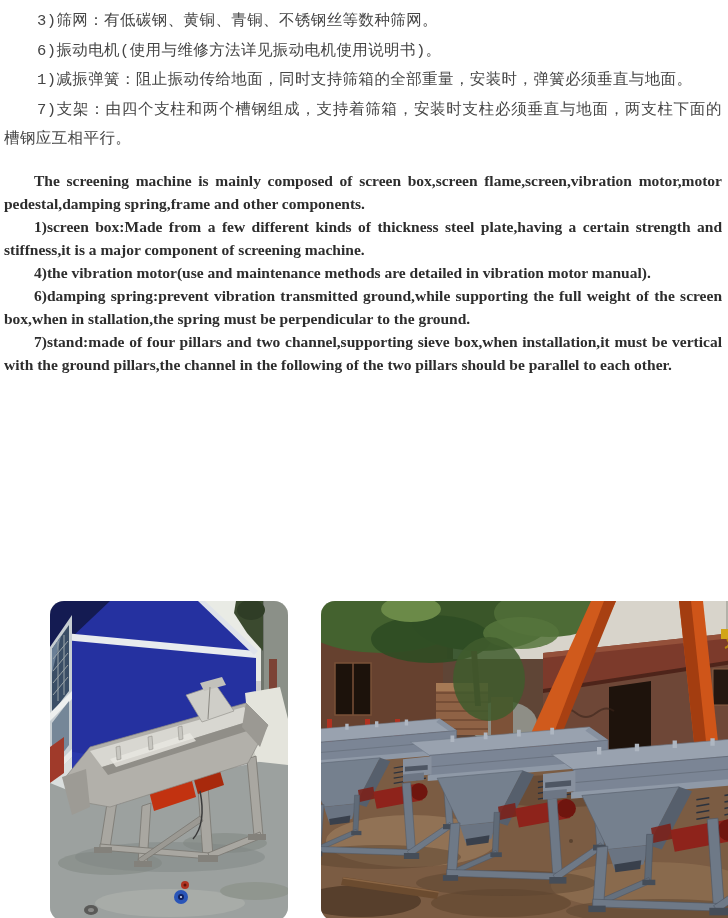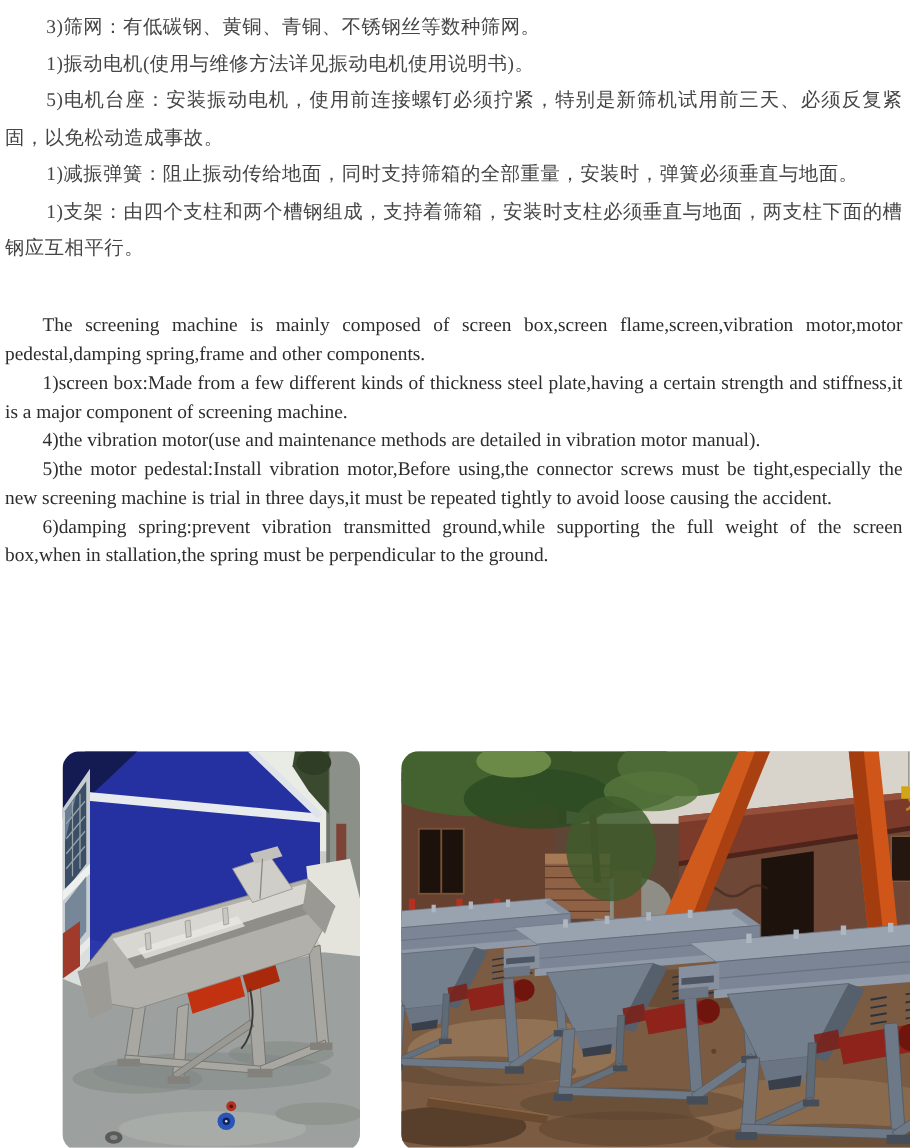--- a/index.html
+++ b/index.html
@@ -1,47 +1,46 @@
 <!DOCTYPE html>
 <html><head>
 <meta charset="utf-8">
 <style>
   html,body{margin:0;padding:0;background:#ffffff;}
   body{width:728px;height:918px;position:relative;overflow:hidden;}
   .page{position:absolute;inset:0;}
   .cn-sec{padding:7px 6px 0 4px;}
-  .cn-sec p{margin:0;font-family:Liberation Serif, serif;font-size:15.5px;line-height:29.5px;
+  .cn-sec p{margin:0;font-family:Liberation Mono, monospace;font-size:15.5px;line-height:29.5px;
             color:#454545;text-align:justify;text-indent:33px;letter-spacing:.4px;}
-  .en-sec{margin-top:35px;padding:0 6px 0 4px;}
+  .en-sec{margin-top:14px;padding:0 6px 0 4px;font-weight:bold;}
   .en-sec p{margin:0;font-family:"Liberation Serif",serif;font-size:15.5px;line-height:23px;
             color:#2d2d2d;text-align:justify;text-indent:30px;}
   .photo{position:absolute;top:585px;border-radius:14px;overflow:hidden;background:#cccccc;}
   #photo-left{left:10px;width:238px;height:320px;}
   #photo-right{left:281px;width:431px;height:320px;}
   .photo svg{display:block;width:100%;height:100%;}
 </style>
 </head>
 <body>
 
 <div class="page">
 
   <section class="cn-sec">
     <p>3)筛网：有低碳钢、黄铜、青铜、不锈钢丝等数种筛网。</p>
-    <p>1)振动电机(使用与维修方法详见振动电机使用说明书)。</p>
-    <p>5)电机台座：安装振动电机，使用前连接螺钉必须拧紧，特别是新筛机试用前三天、必须反复紧固，以免松动造成事故。</p>
+    <p>6)振动电机(使用与维修方法详见振动电机使用说明书)。</p>
     <p>1)减振弹簧：阻止振动传给地面，同时支持筛箱的全部重量，安装时，弹簧必须垂直与地面。</p>
-    <p>1)支架：由四个支柱和两个槽钢组成，支持着筛箱，安装时支柱必须垂直与地面，两支柱下面的槽钢应互相平行。</p>
+    <p>7)支架：由四个支柱和两个槽钢组成，支持着筛箱，安装时支柱必须垂直与地面，两支柱下面的槽钢应互相平行。</p>
   </section>
 
   <section class="en-sec">
     <p>The screening machine is mainly composed of screen box,screen flame,screen,vibration motor,motor pedestal,damping spring,frame and other components.</p>
     <p>1)screen box:Made from a few different kinds of thickness steel plate,having a certain strength and stiffness,it is a major component of screening machine.</p>
     <p>4)the vibration motor(use and maintenance methods are detailed in vibration motor manual).</p>
-    <p>5)the motor pedestal:Install vibration motor,Before using,the connector screws must be tight,especially the new screening machine is trial in three days,it must be repeated tightly to avoid loose causing the accident.</p>
     <p>6)damping spring:prevent vibration transmitted ground,while supporting the full weight of the screen box,when in stallation,the spring must be perpendicular to the ground.</p>
+    <p>7)stand:made of four pillars and two channel,supporting sieve box,when installation,it must be vertical with the ground pillars,the channel in the following of the two pillars should be parallel to each other.</p>
   </section>
 
   <figure class="photo" id="photo-left" aria-label="Stainless steel linear vibrating screen machine on concrete ground in front of a blue panel building with white framed windows">
     <svg viewBox="0 0 238 320" preserveAspectRatio="none">
 
       <rect x="0" y="0" width="238" height="80" fill="#e9ebe5"></rect>
 
       <rect x="213" y="0" width="25" height="178" fill="#8b9088"></rect>
       <rect x="211" y="0" width="3" height="178" fill="#6f746c"></rect>
       <polygon points="186,0 213,0 213,50 197,32 184,12" fill="#3b4a2f"></polygon>

